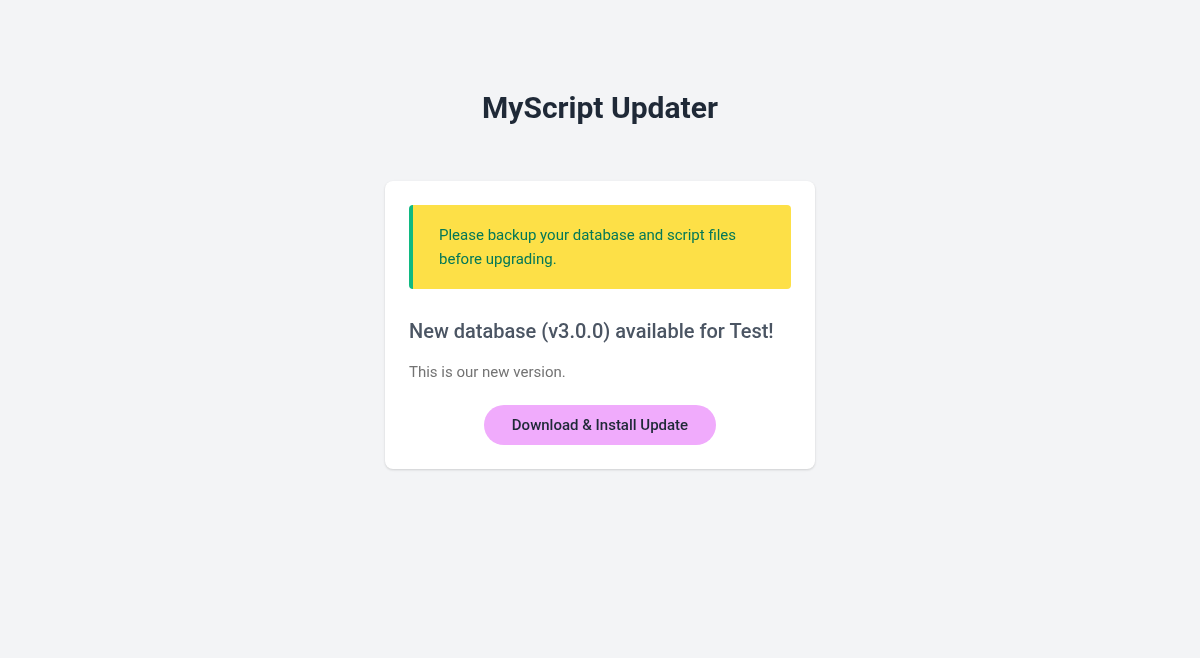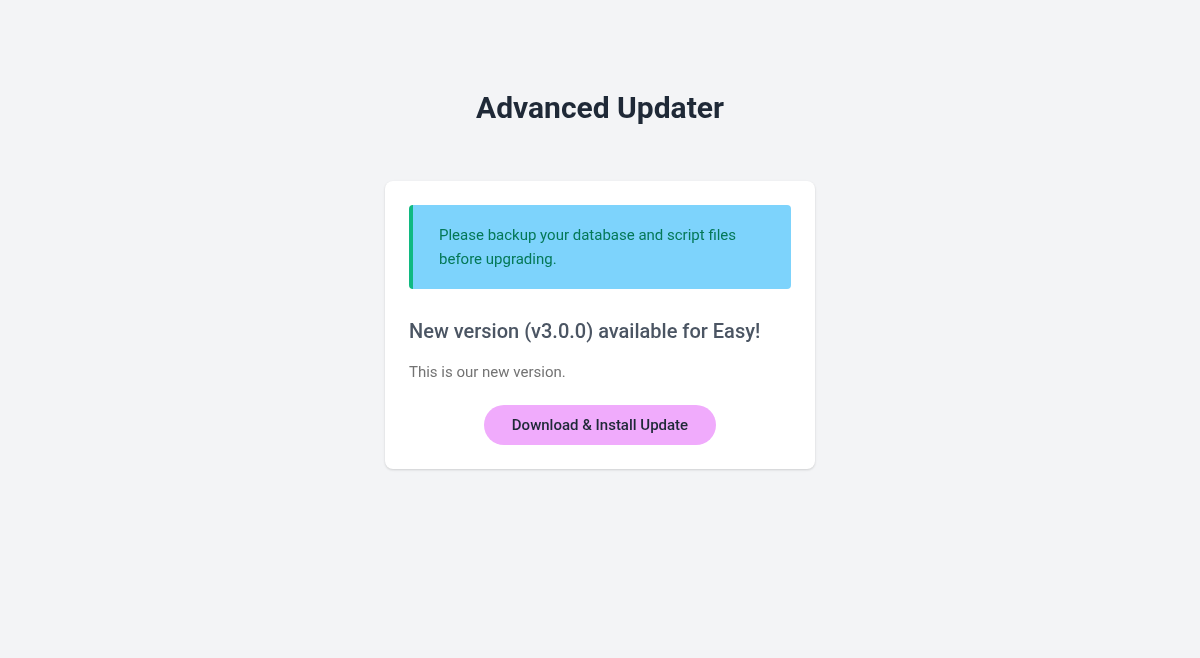--- a/index.html
+++ b/index.html
@@ -29,21 +29,21 @@
     }
 
     .card {
       background-color: #ffffff;
       border-radius: 8px;
       box-shadow: 0 1px 3px rgba(0, 0, 0, 0.1), 0 1px 2px rgba(0, 0, 0, 0.06);
       padding: 24px;
     }
 
     .alert {
-      background-color: #7dd3fc;
+      background-color: #fde047;
       border-left: 4px solid #10b981;
       border-radius: 4px;
       padding: 18px 16px 18px 26px;
       margin-bottom: 30px;
     }
 
     .alert-text {
       color: #047857;
       font-size: 15px;
       line-height: 1.6;
@@ -98,28 +98,28 @@
       font-size: 15px;
       font-weight: 500;
       cursor: pointer;
       font-family: inherit;
     }
   </style>
 </head>
 <body>
 
 <div class="container">
-  <h1 class="page-title">Advanced Updater</h1>
+  <h1 class="page-title">MyScript Updater</h1>
 
   <div class="card">
     <div class="alert">
       <p class="alert-text">Please backup your database and script files before upgrading.</p>
     </div>
 
-    <h2 class="version-heading">New version (v3.0.0) available for Easy!</h2>
+    <h2 class="version-heading">New database (v3.0.0) available for Test!</h2>
 
     <p class="version-description">This is our new version.</p>
 
     <ul class="features-list">
     </ul>
 
     <div class="button-container">
       <button class="download-button">Download &amp; Install Update</button>
     </div>
   </div>

